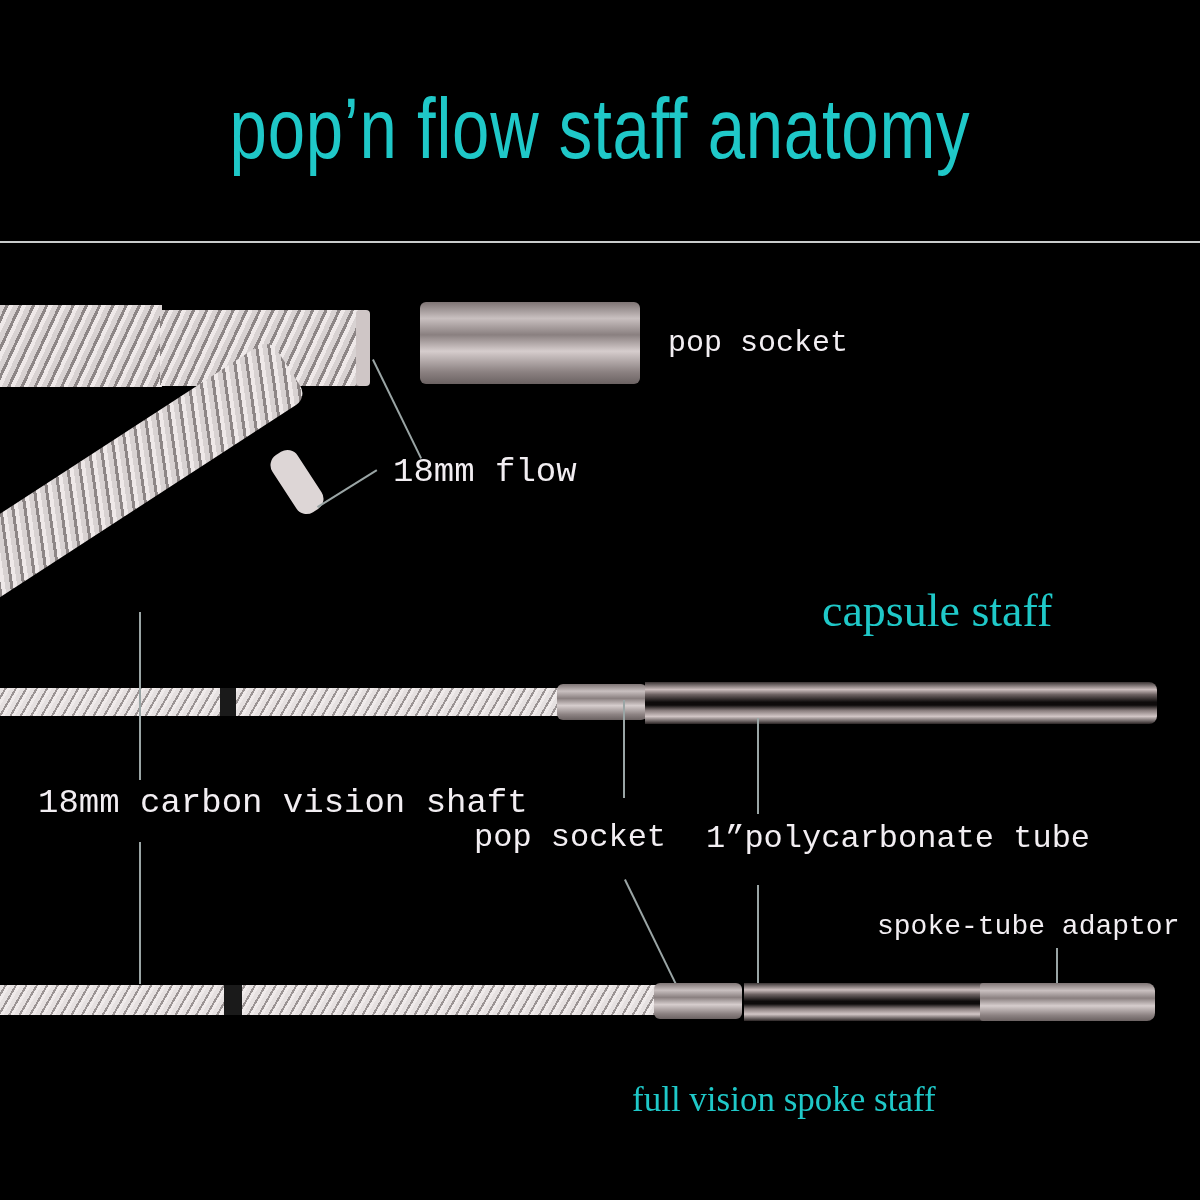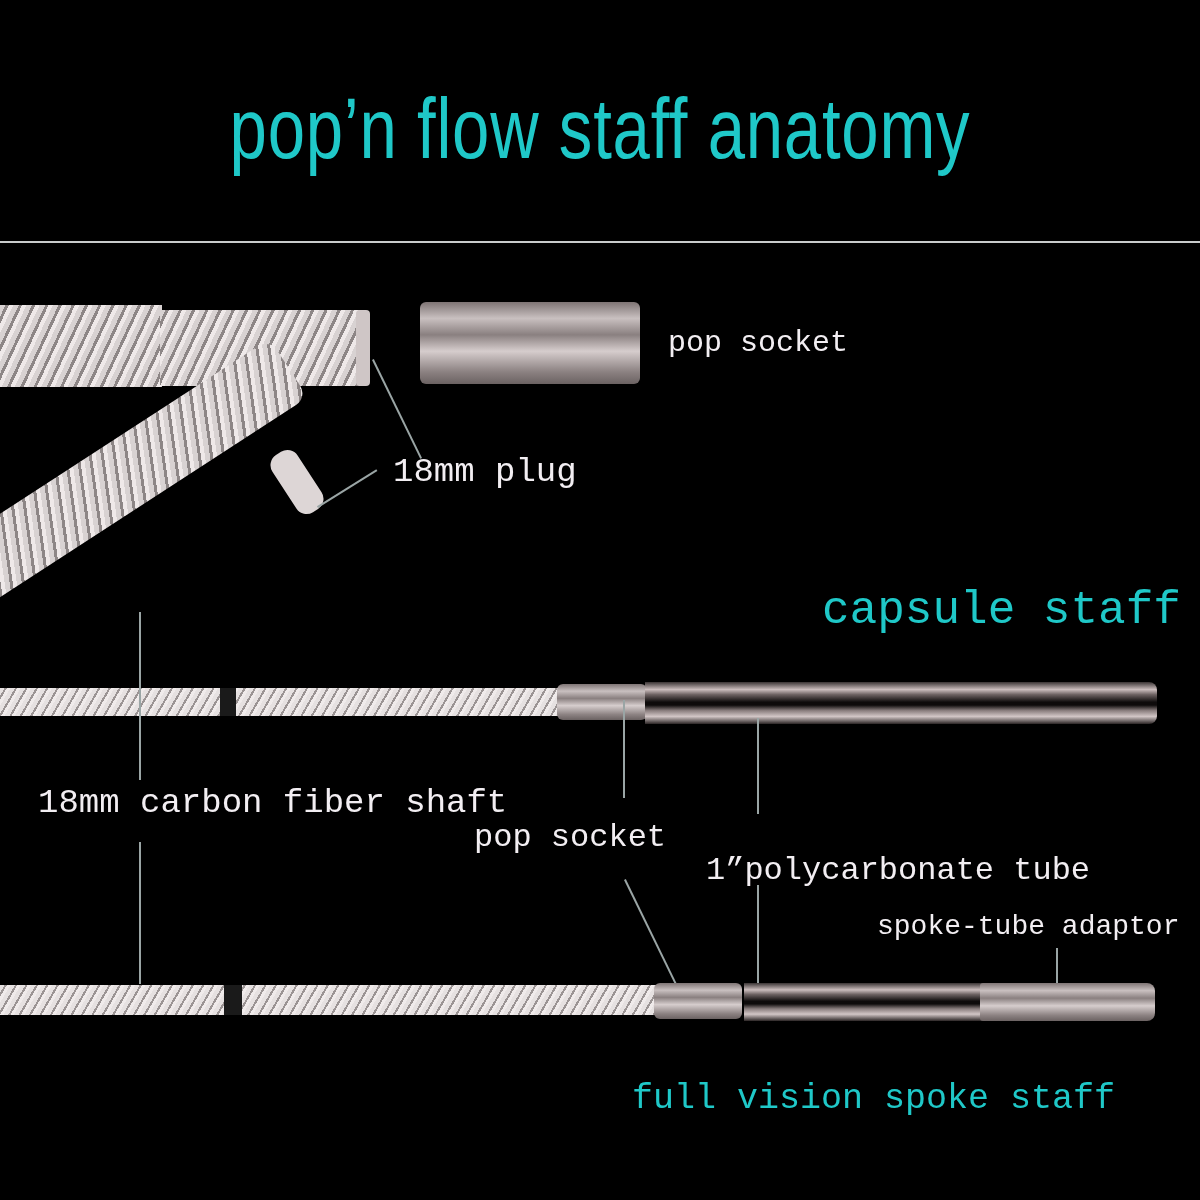--- a/index.html
+++ b/index.html
@@ -1,20 +1,20 @@
 <!DOCTYPE html>
 <html><head>
 <meta charset="utf-8">
 <style>
   html, body { margin:0; padding:0; background:#000; }
   body { width:1200px; height:1200px; position:relative; overflow:hidden; font-family:"DejaVu Sans", sans-serif; }
   .title { position:absolute; left:0; top:85px; width:1200px; text-align:center; color:#1fc8c8; font-family:"Liberation Sans Narrow","Liberation Sans", sans-serif; font-size:86px; font-weight:300; letter-spacing:1px; transform:scaleX(0.78); transform-origin:center; line-height:1; }
   .rule { position:absolute; left:0; top:241px; width:1200px; height:2px; background:#c9cbcb; }
   .label { position:absolute; color:#f2eef2; font-family:Liberation Mono, monospace; font-weight:200; white-space:nowrap; line-height:1; }
-  .heading { position:absolute; color:#1fc8c8; font-family:Liberation Mono, monospace; white-space:nowrap; line-height:1; font-weight:300; }
+  .heading { position:absolute; color:#1fc8c8; font-family:Liberation Serif, serif; white-space:nowrap; line-height:1; font-weight:300; }
   .leader { position:absolute; background:#9aa5a5; width:2px; transform-origin:top left; }
   .cf { background: repeating-linear-gradient(115deg, #d8d2d2 0 5px, #8d8686 5px 8px, #efe9e9 8px 12px); }
   .cf-fine { background: repeating-linear-gradient(120deg, #e6e1e1 0 4px, #9b9494 4px 6px, #f0ebeb 6px 9px); }
   .part { position:absolute; }
   .socket { background: linear-gradient(#7e7474, #c9c0c0 20%, #8a8080 40%, #d6cdcd 60%, #8c8282 85%, #6b6262); border-radius:6px; }
   .tube { background: linear-gradient(#3a3434, #cbbdbd 18%, #6d6262 30%, #0e0b0b 48%, #0e0b0b 55%, #8a7e7e 68%, #d2c6c6 82%, #2c2626); }
   .band { position:absolute; background:#1a1a1a; }
 </style>
 </head>
 <body>
@@ -27,37 +27,37 @@
 <div class="part" style="left:356px;top:310px;width:14px;height:76px;background:#cfc6c6;border-radius:4px;"></div>
 
 <div class="part socket" style="left:420px;top:302px;width:220px;height:82px;"></div>
 <div class="label" style="left:668px;top:328px;font-size:30px;">pop socket</div>
 
 <div class="part cf" style="left:-30px;top:540px;width:380px;height:70px;transform:rotate(-33deg);transform-origin:left center;border-radius:0 14px 14px 0;"></div>
 <div class="part" style="left:282px;top:448px;width:30px;height:68px;background:#ddd6d6;border-radius:12px;transform:rotate(-33deg);"></div>
 
 <div class="leader" style="left:372px;top:360px;height:110px;transform:rotate(-26deg);"></div>
 <div class="leader" style="left:318px;top:508px;height:70px;transform:rotate(-122deg);"></div>
-<div class="label" style="left:393px;top:455px;font-size:34px;">18mm plug</div>
+<div class="label" style="left:393px;top:455px;font-size:34px;">18mm flow</div>
 
 <div class="heading" style="left:822px;top:588px;font-size:46px;">capsule staff</div>
 
 <div class="part cf-fine" style="left:0;top:688px;width:560px;height:28px;"></div>
 <div class="band" style="left:220px;top:688px;width:16px;height:28px;"></div>
 <div class="part socket" style="left:557px;top:684px;width:90px;height:36px;"></div>
 <div class="part tube" style="left:645px;top:682px;width:512px;height:42px;border-radius:0 8px 8px 0;"></div>
 
 <div class="leader" style="left:139px;top:612px;height:168px;"></div>
 <div class="leader" style="left:139px;top:842px;height:142px;"></div>
-<div class="label" style="left:38px;top:786px;font-size:34px;">18mm carbon fiber shaft</div>
+<div class="label" style="left:38px;top:786px;font-size:34px;">18mm carbon vision shaft</div>
 
 <div class="leader" style="left:623px;top:700px;height:98px;"></div>
 <div class="leader" style="left:757px;top:718px;height:96px;"></div>
 <div class="label" style="left:474px;top:822px;font-size:32px;">pop socket</div>
-<div class="label" style="left:706px;top:823px;font-size:32px;margin-top:32px;">1”polycarbonate tube</div>
+<div class="label" style="left:706px;top:823px;font-size:32px;">1”polycarbonate tube</div>
 <div class="leader" style="left:624px;top:880px;height:118px;transform:rotate(-26deg);"></div>
 <div class="leader" style="left:757px;top:885px;height:98px;"></div>
 
 <div class="label" style="left:845px;top:913px;font-size:28px;margin-left:32px;">spoke-tube adaptor</div>
 <div class="leader" style="left:1056px;top:948px;height:40px;"></div>
 
 <div class="part cf-fine" style="left:0;top:985px;width:660px;height:30px;"></div>
 <div class="band" style="left:224px;top:985px;width:18px;height:30px;"></div>
 <div class="part socket" style="left:654px;top:983px;width:88px;height:36px;"></div>
 <div class="part tube" style="left:744px;top:983px;width:240px;height:38px;"></div>

